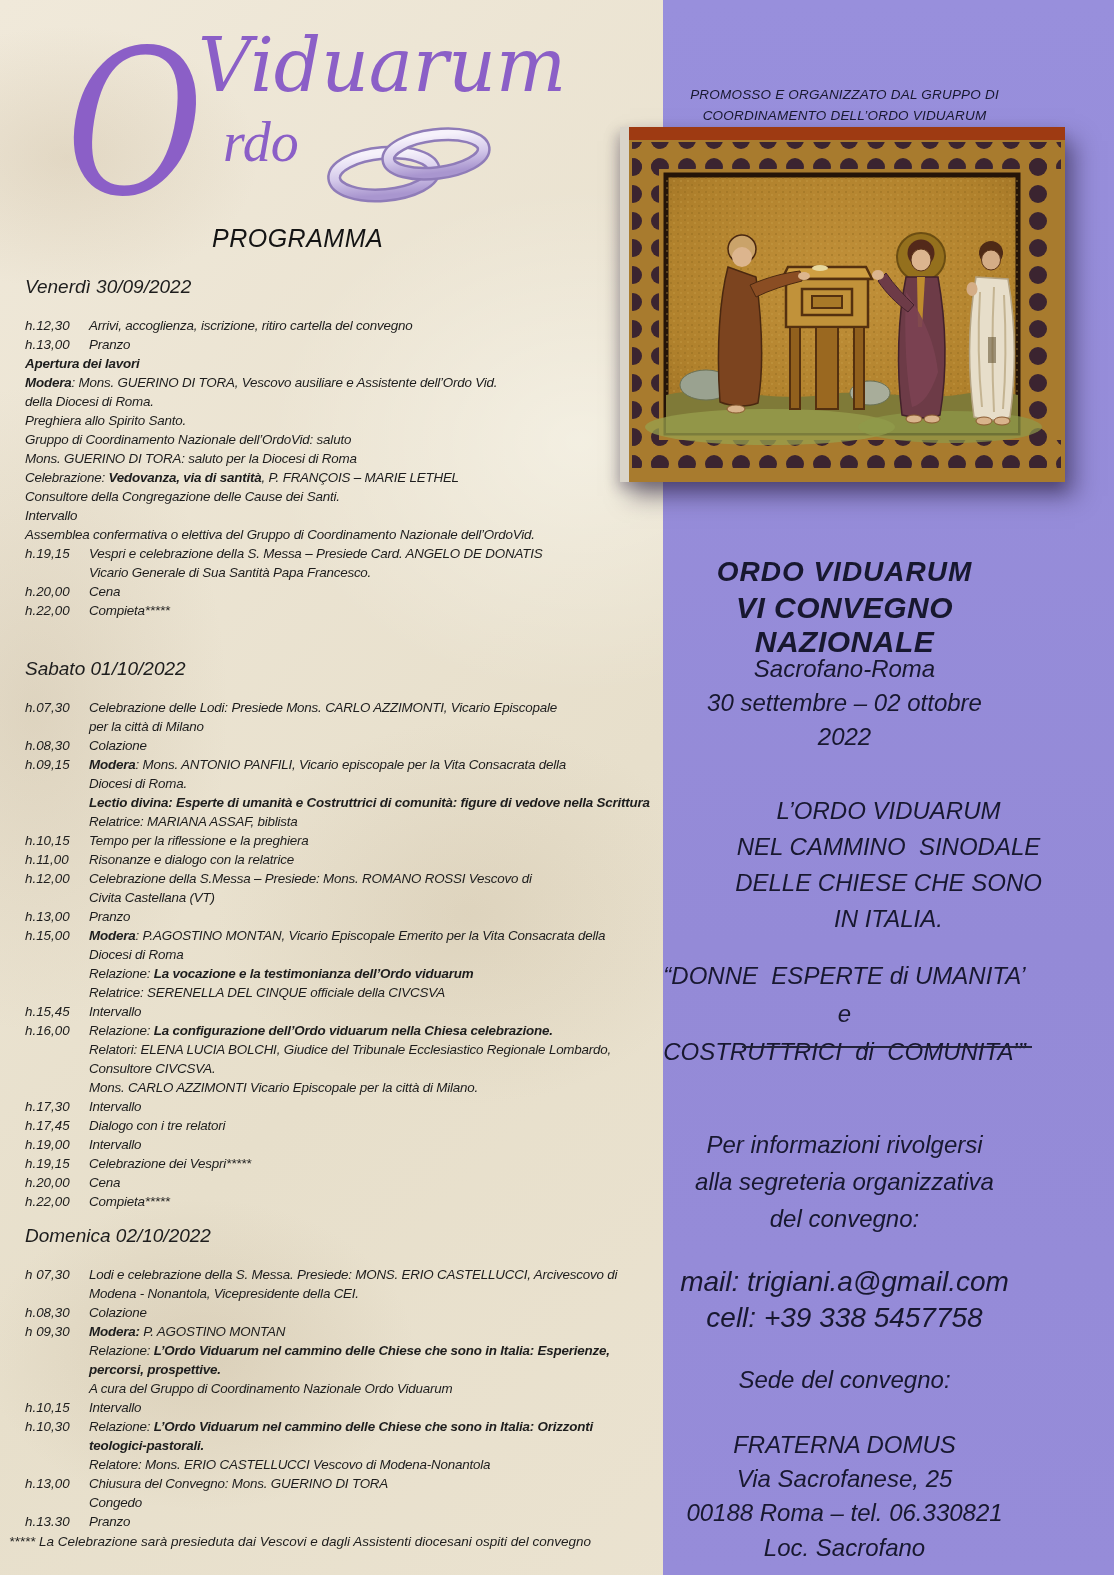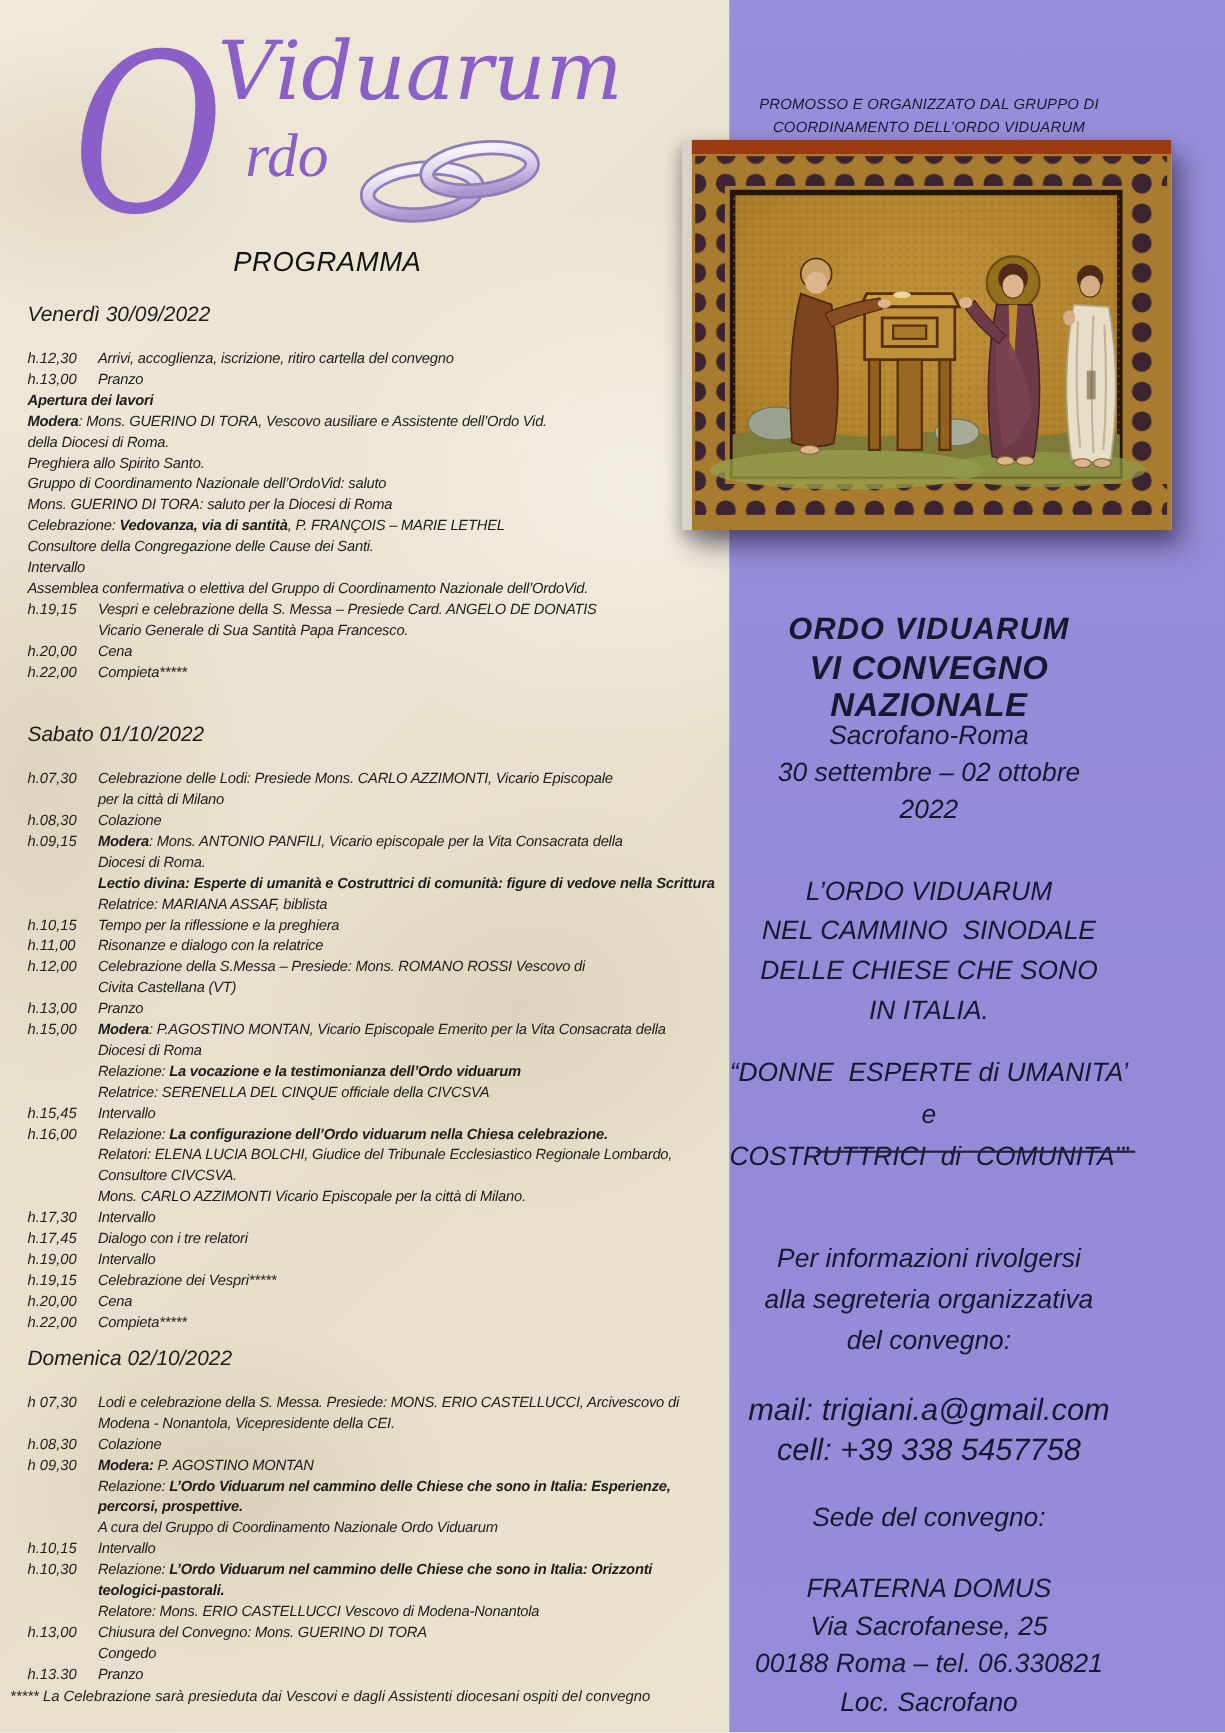--- a/index.html
+++ b/index.html
@@ -19,21 +19,21 @@
   #panel{
     position:absolute;top:0;bottom:0;left:663px;right:0;
     background:linear-gradient(180deg,#988fdc 0%,#948ad7 60%,#968cd9 100%);
   }
   .side-txt{position:absolute;left:663px;width:363px;text-align:center;
     color:#181830;font-style:italic;white-space:pre-wrap;margin-top:40px;}
   #promo-note{top:44px;font-size:13.5px;line-height:21px;letter-spacing:.2px;}
   #side-title1{top:516px;font-size:28px;font-weight:bold;letter-spacing:1px;}
   #side-title2{top:551px;font-size:30px;font-weight:bold;letter-spacing:.5px;}
   #side-place{top:612px;font-size:24px;line-height:34px;}
-  #side-theme1{top:753px;font-size:24px;line-height:36px;}
+  #side-theme1{top:753px;font-size:24px;line-height:36px;padding-left:44px;}
   #side-theme2{top:917px;font-size:24px;line-height:38px;}
   #side-divider{position:absolute;left:742px;top:1046px;width:290px;border-top:2px solid #23233a;}
   #side-info{top:1086px;font-size:24px;line-height:37px;}
   #side-contact{top:1224px;font-size:28px;line-height:36px;}
   #side-venue-label{top:1326px;font-size:24px;}
   #side-venue{top:1388px;font-size:24px;line-height:34px;}
   #side-loc{top:1494px;font-size:24px;}
   
   #logo-O{position:absolute;left:66px;top:24px;font-family:"DejaVu Serif",serif;
     font-style:italic;font-size:200px;line-height:1;color:#8b5fc7;

